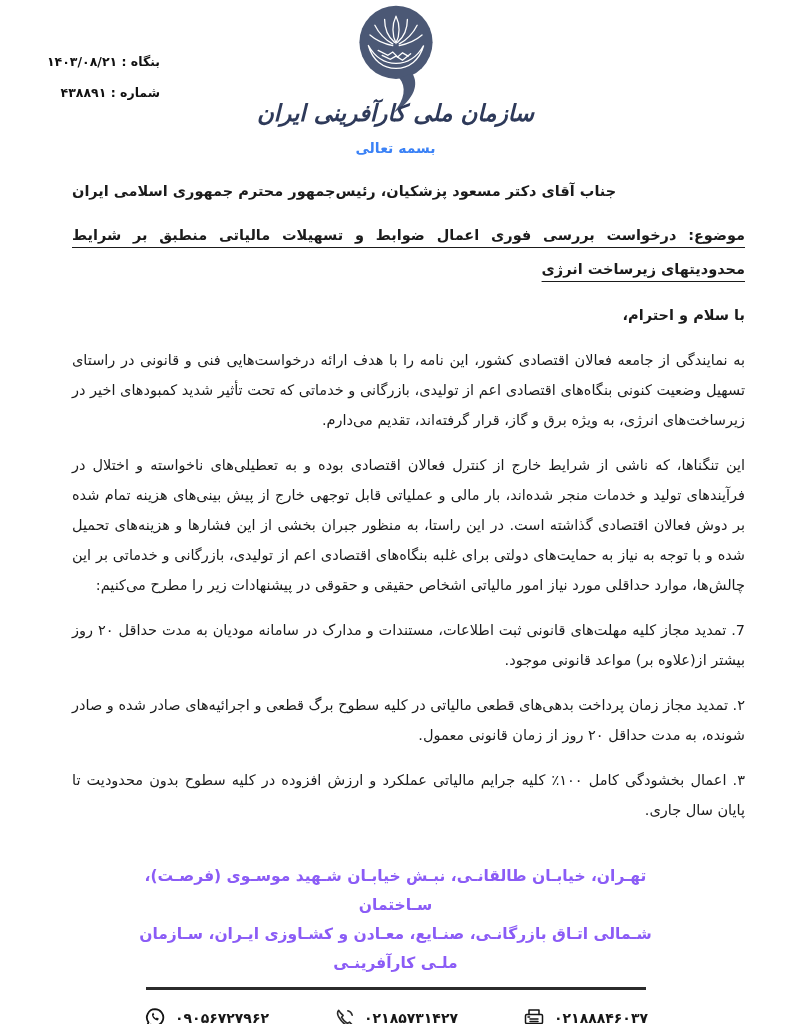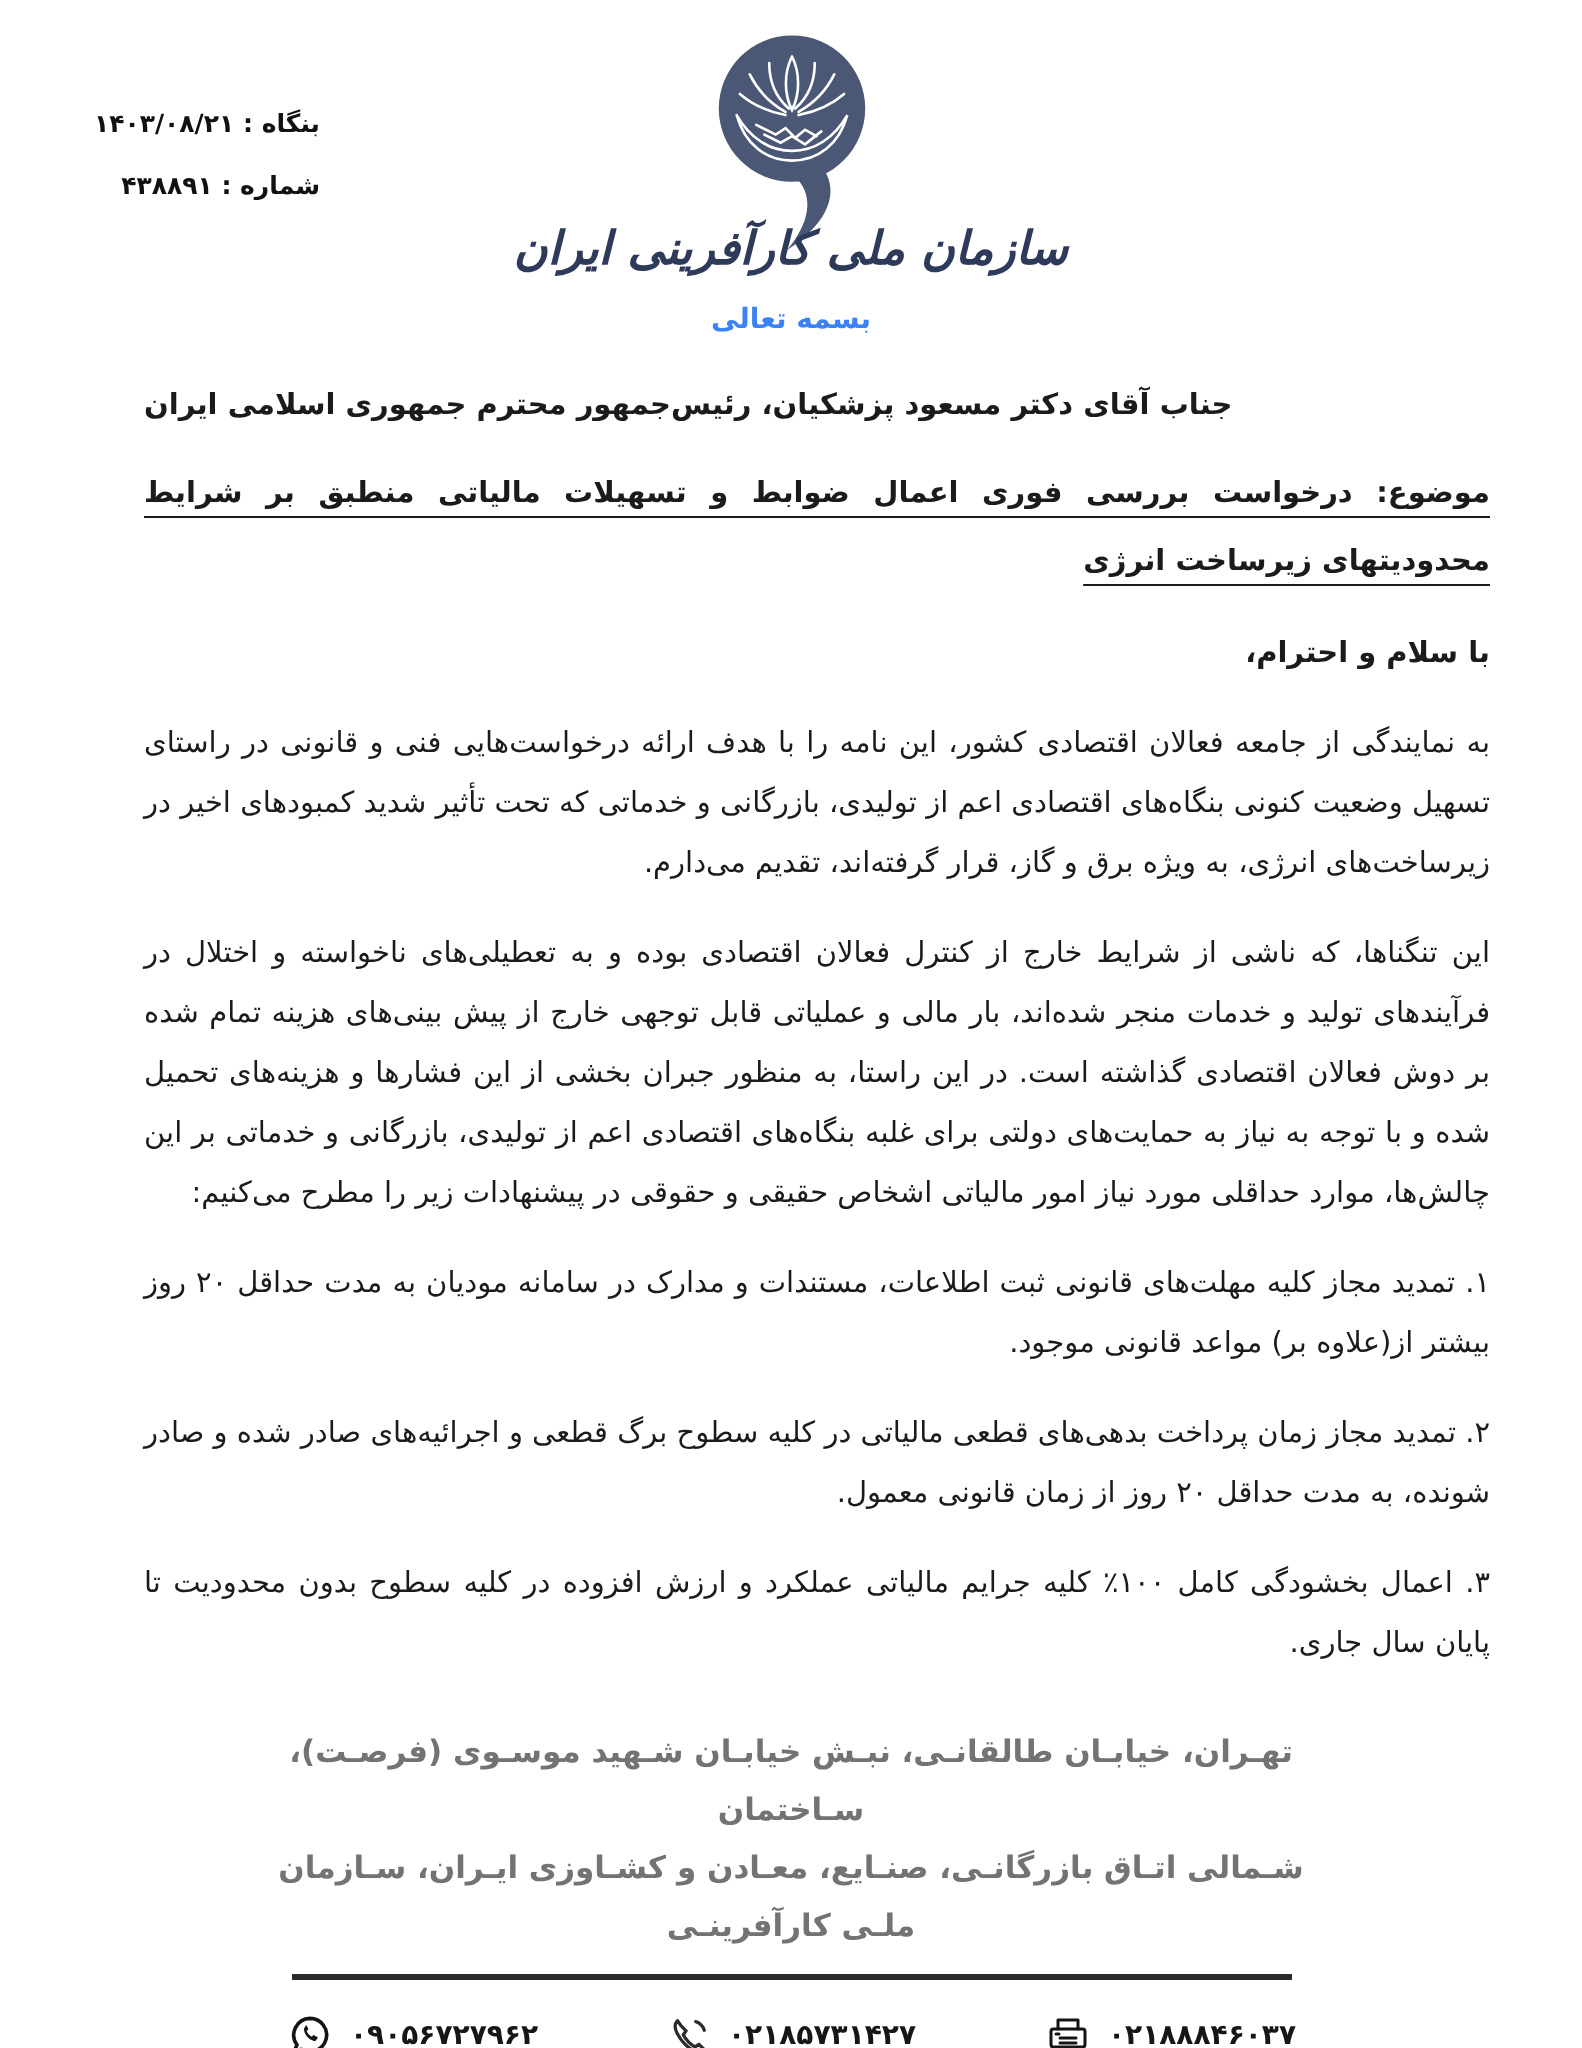--- a/index.html
+++ b/index.html
@@ -15,21 +15,21 @@
     overflow:hidden;
   }
   
   .top-meta{
     position:absolute; top:46px; left:20px;
     width:140px; text-align:right;
     font-size:12.5px; font-weight:bold; line-height:31px;
     direction:rtl; color:#111;
   }
   
-  .logo-block{ padding-top:12px; text-align:center; }
+  .logo-block{ padding-top:0; text-align:center; }
   .logo-block svg{ display:block; margin:0 auto; }
   .logo-script{
     margin-top:-22px;
     font-size:23px; font-weight:bold; font-style:italic;
     letter-spacing:-1px;
     color:#2e3a5a;
   }
   .besmellah{
     margin-top:14px; text-align:center;
     font-size:14px; font-weight:bold; color:#3b82f6;
@@ -42,21 +42,21 @@
     line-height:34px;
     text-decoration:underline; text-underline-offset:7px; text-decoration-thickness:1.4px;
   }
   .salutation{ margin-top:14px; font-weight:bold; }
   .para{ margin-top:15px; text-align:justify; text-justify:inter-word; }
   .req{ margin-top:15px; text-align:justify; text-justify:inter-word; }
   
   .footer{ position:absolute; left:0; right:0; top:862px; }
   .footer-address{
     width:520px; margin:0 auto; text-align:center;
-    font-size:15.5px; font-weight:bold; line-height:29px; color:#737373;
+    font-size:15.5px; font-weight:bold; line-height:29px; color:#8b5cf6;
   }
   .footer-rule{
     width:500px; margin:9px auto 0 auto;
     border-top:3px solid #2b2b2b;
   }
   .contact-row{
     width:505px; margin:16px auto 0 auto;
     display:flex; direction:ltr; justify-content:space-between; align-items:center;
   }
   .contact{ display:flex; direction:ltr; align-items:center; gap:8px; }
@@ -94,21 +94,21 @@
   </div>
 
   <div class="besmellah">بسمه تعالی</div>
 
   <div class="body-block">
     <div class="addressee">جناب آقای دکتر مسعود پزشکیان، رئیس‌جمهور محترم جمهوری اسلامی ایران</div>
     <div class="subject">موضوع: درخواست بررسی فوری اعمال ضوابط و تسهیلات مالیاتی منطبق بر شرایط محدودیتهای زیرساخت انرژی</div>
     <div class="salutation">با سلام و احترام،</div>
     <p class="para">به نمایندگی از جامعه فعالان اقتصادی کشور، این نامه را با هدف ارائه درخواست‌هایی فنی و قانونی در راستای تسهیل وضعیت کنونی بنگاه‌های اقتصادی اعم از تولیدی، بازرگانی و خدماتی که تحت تأثیر شدید کمبودهای اخیر در زیرساخت‌های انرژی، به ویژه برق و گاز، قرار گرفته‌اند، تقدیم می‌دارم.</p>
     <p class="para">این تنگناها، که ناشی از شرایط خارج از کنترل فعالان اقتصادی بوده و به تعطیلی‌های ناخواسته و اختلال در فرآیندهای تولید و خدمات منجر شده‌اند، بار مالی و عملیاتی قابل توجهی خارج از پیش بینی‌های هزینه تمام شده بر دوش فعالان اقتصادی گذاشته است. در این راستا، به منظور جبران بخشی از این فشارها و هزینه‌های تحمیل شده و با توجه به نیاز به حمایت‌های دولتی برای غلبه بنگاه‌های اقتصادی اعم از تولیدی، بازرگانی و خدماتی بر این چالش‌ها، موارد حداقلی مورد نیاز امور مالیاتی اشخاص حقیقی و حقوقی در پیشنهادات زیر را مطرح می‌کنیم:</p>
-    <p class="req">۱. تمدید مجاز کلیه مهلت‌های قانونی ثبت اطلاعات، مستندات و مدارک در سامانه مودیان به مدت حداقل ۲۰ روز بیشتر از(علاوه بر) مواعد قانونی موجود.</p>
+    <p class="req">7. تمدید مجاز کلیه مهلت‌های قانونی ثبت اطلاعات، مستندات و مدارک در سامانه مودیان به مدت حداقل ۲۰ روز بیشتر از(علاوه بر) مواعد قانونی موجود.</p>
     <p class="req">۲. تمدید مجاز زمان پرداخت بدهی‌های قطعی مالیاتی در کلیه سطوح برگ قطعی و اجرائیه‌های صادر شده و صادر شونده، به مدت حداقل ۲۰ روز از زمان قانونی معمول.</p>
     <p class="req">۳. اعمال بخشودگی کامل ۱۰۰٪ کلیه جرایم مالیاتی عملکرد و ارزش افزوده در کلیه سطوح بدون محدودیت تا پایان سال جاری.</p>
   </div>
 
   <div class="footer">
     <div class="footer-address">
       <div>تهـران، خیابـان طالقانـی، نبـش خیابـان شـهید موسـوی (فرصـت)، سـاختمان</div>
       <div>شـمالی اتـاق بازرگانـی، صنـایع، معـادن و کشـاوزی ایـران، سـازمان ملـی کارآفرینـی</div>
     </div>
     <div class="footer-rule"></div>

